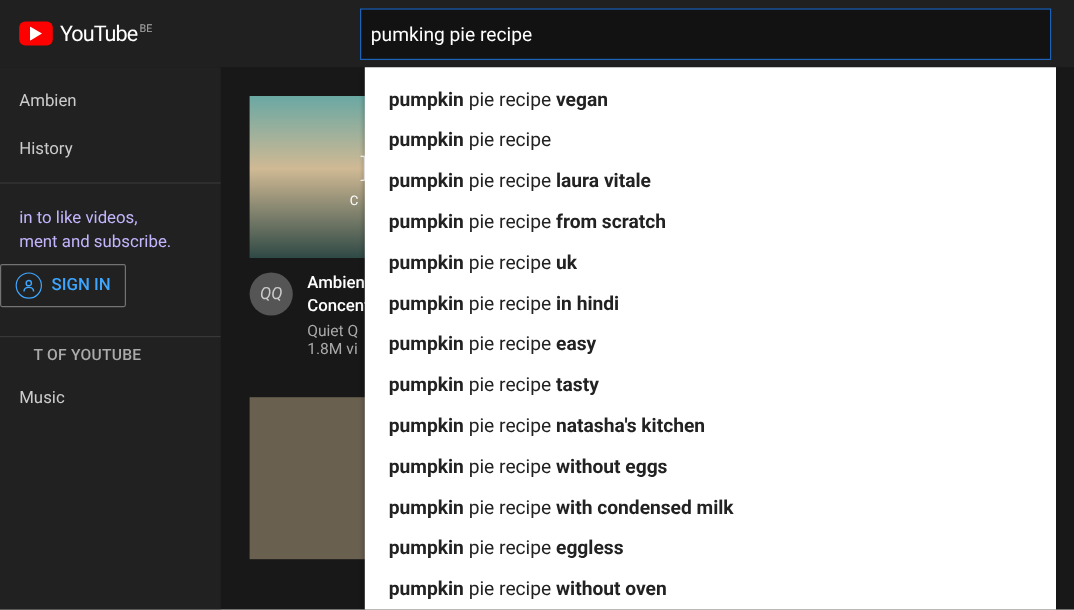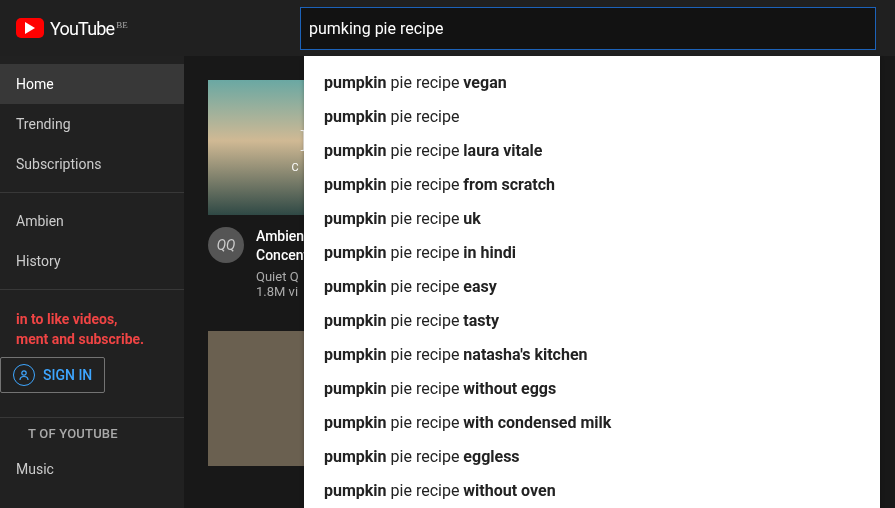--- a/index.html
+++ b/index.html
@@ -5,32 +5,32 @@
   * { margin:0; padding:0; box-sizing:border-box; font-family: Roboto, Arial, sans-serif; }
   body { background:#181818; color:#fff; width:895px; height:508px; overflow:hidden; position:relative; }
 
   
   .topbar { background:#202020; height:56px; display:flex; align-items:center; padding:0 16px; }
   .logo-wrap { display:flex; align-items:flex-start; width:180px; }
   .logo { display:flex; align-items:center; gap:4px; }
   .logo-play { width:28px; height:20px; background:#ff0000; border-radius:5px; display:flex; align-items:center; justify-content:center; }
   .logo-play svg { width:10px; height:12px; fill:#fff; }
   .logo-text { font-weight:400; font-size:18px; letter-spacing:-0.8px; margin-left:2px; }
-  .logo-cc { font-size:9px; margin-left:2px; color:#aaa; align-self:flex-start; margin-top:2px;font-family:Liberation Serif, serif;}
+  .logo-cc { font-size:9px; margin-left:2px; color:#aaa; align-self:flex-start; margin-top:2px;}
 
   .search-wrap { flex:1; display:flex; justify-content:flex-start; }
   .search-box { position:relative; width:576px; margin-left:104px; }
   .search-input { width:100%; height:43px; background:#121212; border:1px solid #1c62b9; color:#fff; font-size:16px; padding:2px 8px; outline:none; }
 
   
   .sidebar { background:#212121; width:184px; height:452px; position:absolute; top:56px; left:0; overflow:hidden; }
   .side-sec { border-bottom:1px solid #383838; padding:8px 0; }
   .side-item { height:40px; display:flex; align-items:center; padding:0 16px; font-size:14px; color:#ccc; cursor:pointer; }
   .side-item.active { background:#383838; color:#fff; }
-  .side-text { padding:12px 16px 8px; font-size:14px; color:#ef4444; line-height:1.4;font-weight:bold; }
+  .side-text { padding:12px 16px 8px; font-size:14px; color:#c4b5fd; line-height:1.4; }
   .signin-btn { margin:0 16px 16px 0; height:36px; display:inline-flex; align-items:center; gap:8px; padding:0 12px; border:1px solid #737373; color:#3ea6ff; font-size:14px; font-weight:500; cursor:pointer; border-radius:2px; }
   .signin-btn .uicon { width:22px; height:22px; border-radius:50%; border:1.5px solid #3ea6ff; display:flex; align-items:center; justify-content:center; }
   .signin-btn .uicon svg { width:12px; height:12px; stroke:#3ea6ff; fill:none; }
   .side-head { padding:8px 28px; font-size:13px; font-weight:500; color:#aaa; letter-spacing:0.2px; }
 
   
   .main { position:absolute; top:56px; left:184px; right:0; bottom:0; padding:24px; overflow:hidden; }
   .video-row { display:flex; gap:16px; }
   .video-card { width:240px; }
   .thumb { width:240px; height:135px; background:#333; display:flex; align-items:center; justify-content:center; color:#888; font-size:20px; letter-spacing:3px; position:relative; overflow:hidden;}
@@ -71,31 +71,20 @@
     <span class="logo-cc">BE</span>
   </div>
   <div class="search-wrap">
     <div class="search-box">
       <input class="search-input" value="pumking pie recipe" style="">
     </div>
   </div>
 </div>
 
 <div class="sidebar">
-  <div class="side-sec">
-    <div class="side-item active">
-        <span>Home</span>
-      </div>
-    <div class="side-item">
-        <span>Trending</span>
-      </div>
-    <div class="side-item">
-        <span>Subscriptions</span>
-      </div>
-  </div>
   <div class="side-sec">
     <div class="side-item">
         <span>Ambien</span>
       </div>
     <div class="side-item">
         <span>History</span>
       </div>
   </div>
   <div class="side-sec">
     <div class="side-text" style="white-space:pre-line;">in to like videos,

